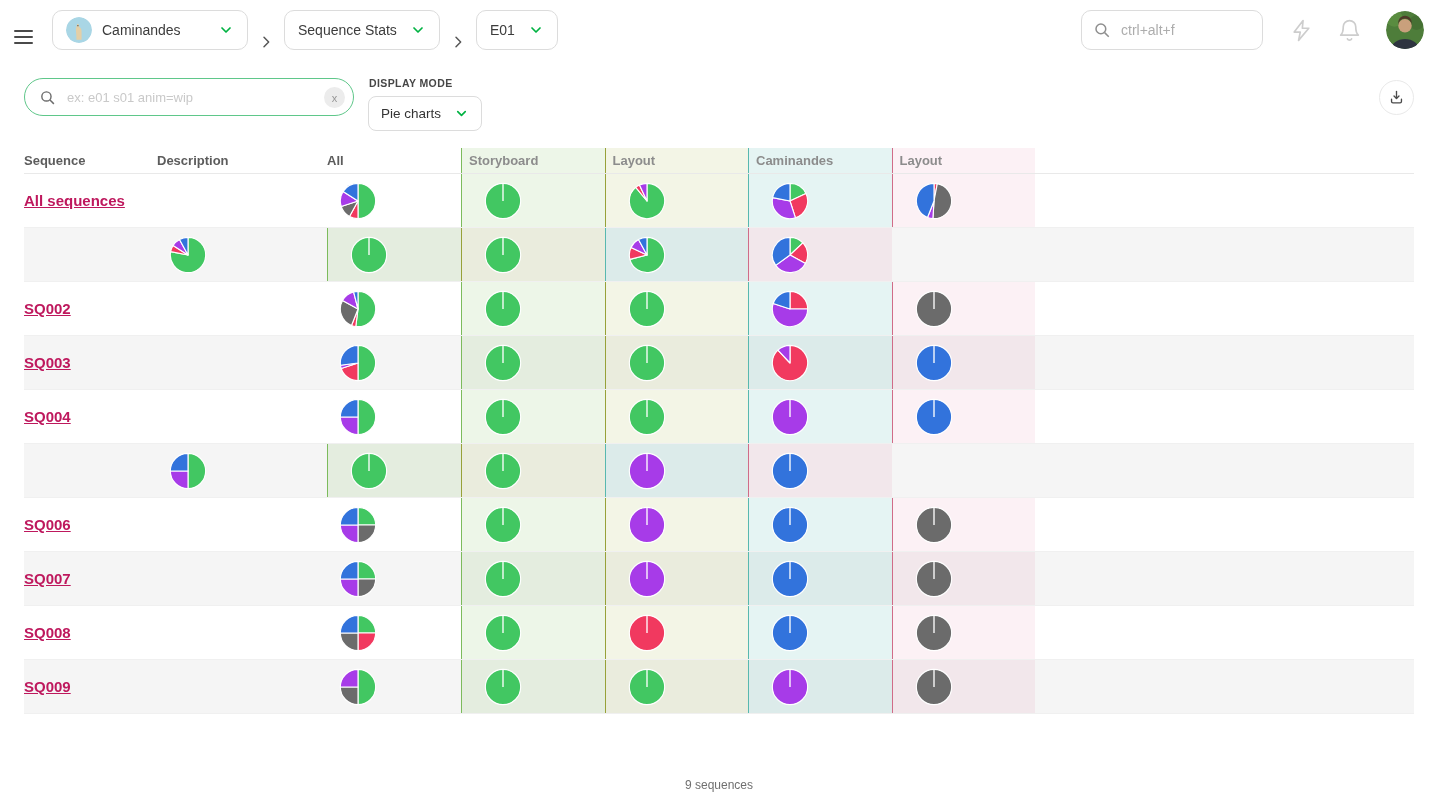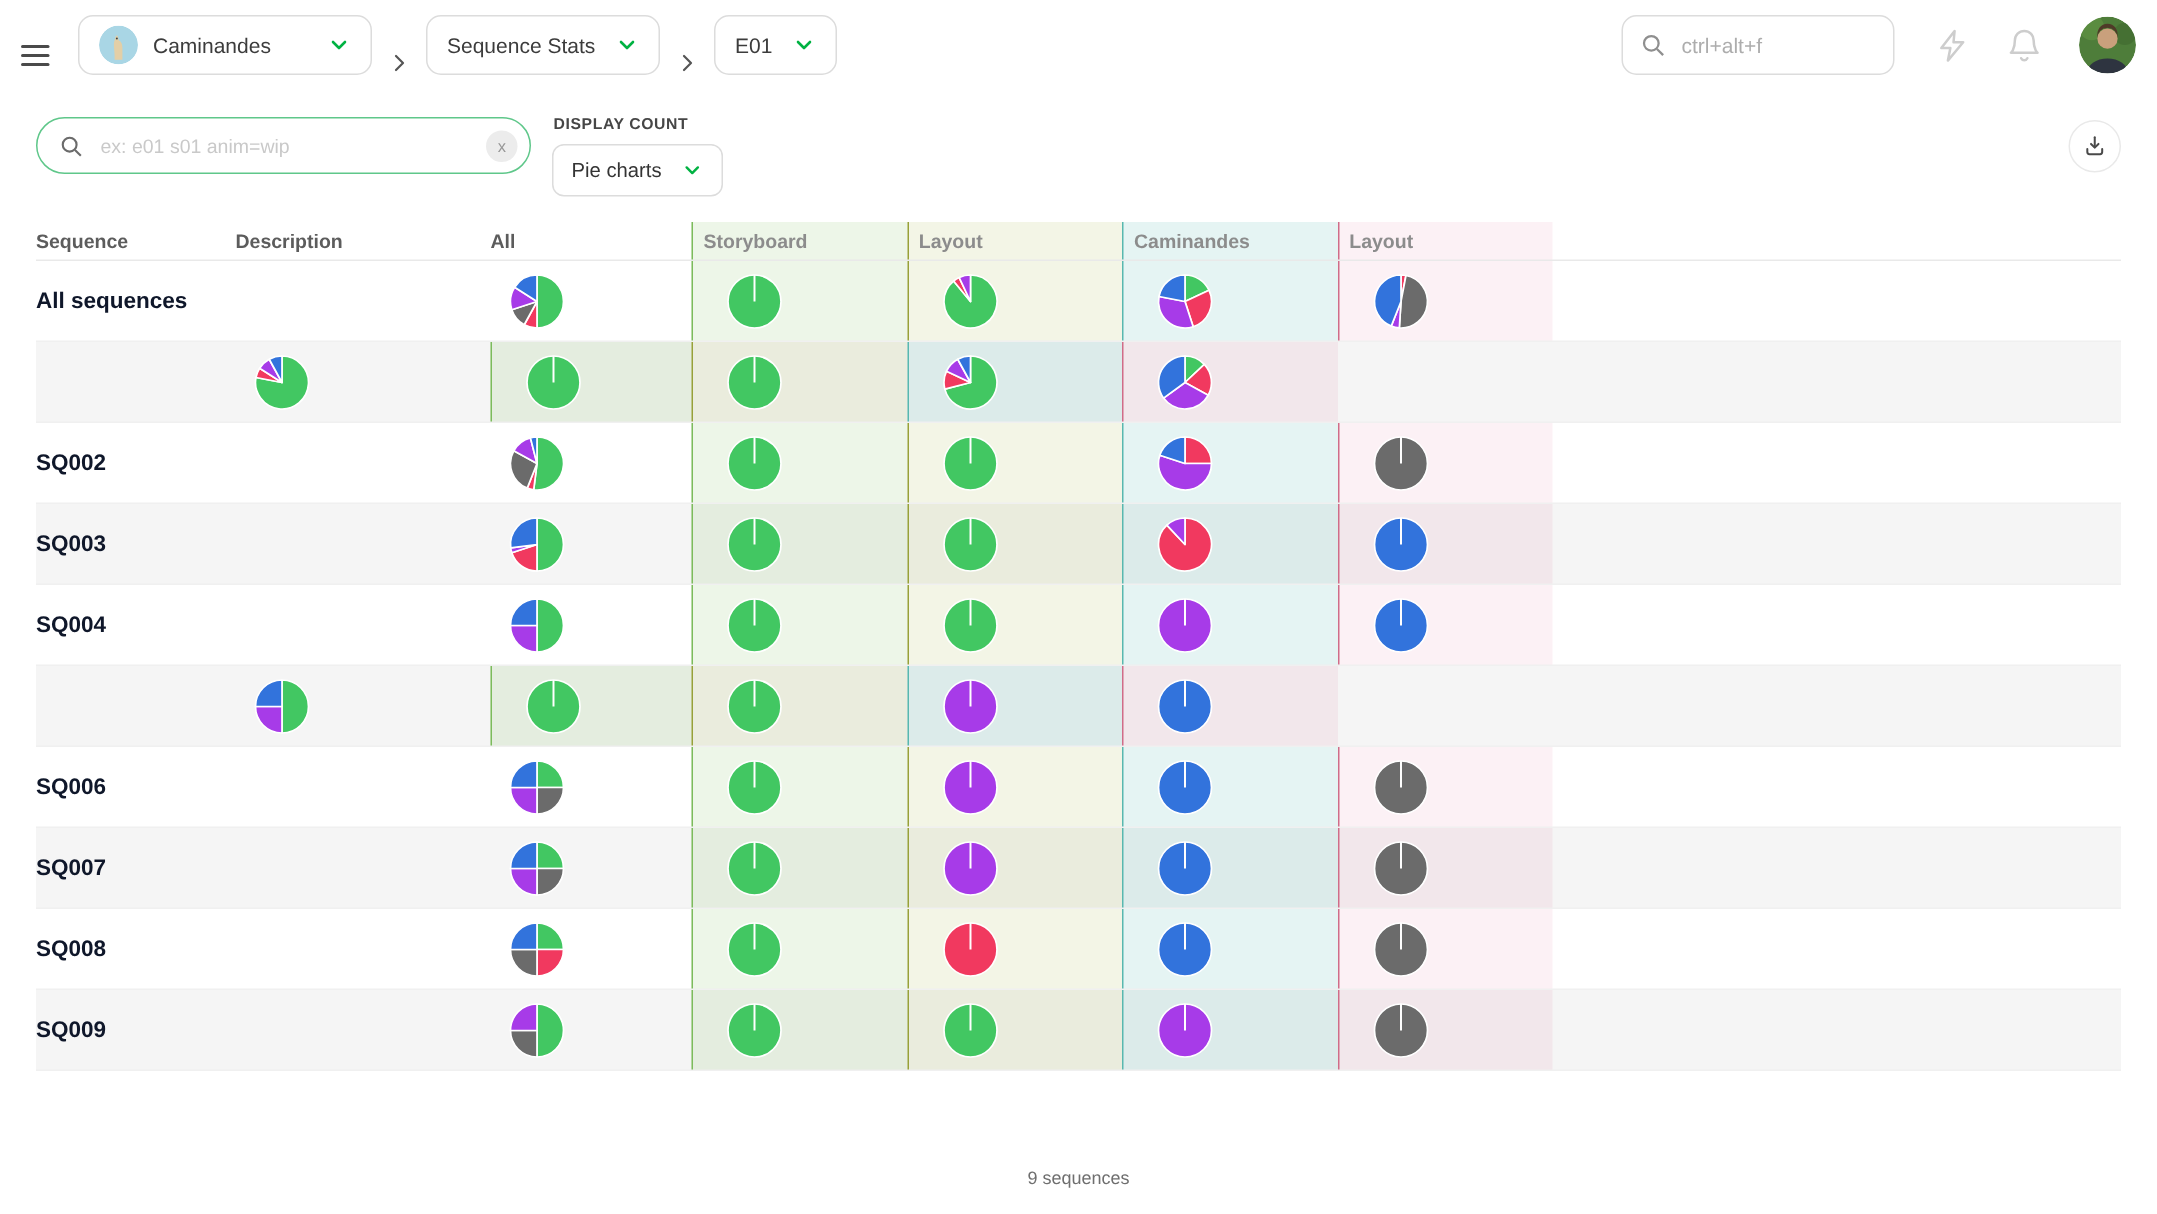--- a/index.html
+++ b/index.html
@@ -64,21 +64,21 @@
   
   .stats-table { margin:14px 24px 0; }
   .grid-row { display:grid; grid-template-columns:133px 170px 134px 143.5px 143.5px 143.5px 143.5px 1fr; }
   .thead { height:26px; border-bottom:1px solid #e9e9e9; }
   .th { height:100%; display:flex; align-items:center; font-size:13px; font-weight:700; color:#5c5c5c; }
   .th.phase { color:#8c8c8c; font-weight:600; padding-left:7px; }
 
   .trow { height:54px; border-bottom:1px solid #f0f0f0; }
   #table-body .trow:nth-child(even) { background:#f5f5f5; }
   .cell { display:flex; align-items:center; height:100%; }
-  .cell-name { font-size:15px; font-weight:700; color:#0f172a; }
+  .cell-name { font-size:15px; font-weight:700; color:#be185d;text-decoration:underline; }
   .cell-desc { font-size:13px; color:#666; }
   .pie-cell { padding-left:22px; }
   .cell-all { padding-left:12px; }
   .pie { width:38px; height:38px; }
   .pie svg { width:100%; height:100%; display:block; }
 
   .footer { margin-top:64px; text-align:center; font-size:12px; color:#6f6f6f; }
 </style>
 </head>
 <body>
@@ -164,21 +164,21 @@
   <div class="query-box">
     <svg viewBox="0 0 24 24" fill="none" stroke="currentColor" stroke-width="2">
         <circle cx="10.5" cy="10.5" r="6.5"></circle>
         <line x1="15.5" y1="15.5" x2="21" y2="21"></line>
       </svg>
     <input placeholder="ex: e01 s01 anim=wip" style="">
     <button class="clear-btn">x</button>
   </div>
 
   <div class="mode-group">
-    <div class="mode-label">DISPLAY COUNT</div>
+    <div class="mode-label">DISPLAY MODE</div>
     <div class="select-box">
       <span>Pie charts</span>
       <svg class="chev-green" viewBox="0 0 24 24" fill="none" stroke="currentColor" stroke-width="2.6" stroke-linecap="round" stroke-linejoin="round">
           <polyline points="6,9 12,15 18,9"></polyline>
         </svg>
     </div>
   </div>
 
 
   <button class="export-btn">

